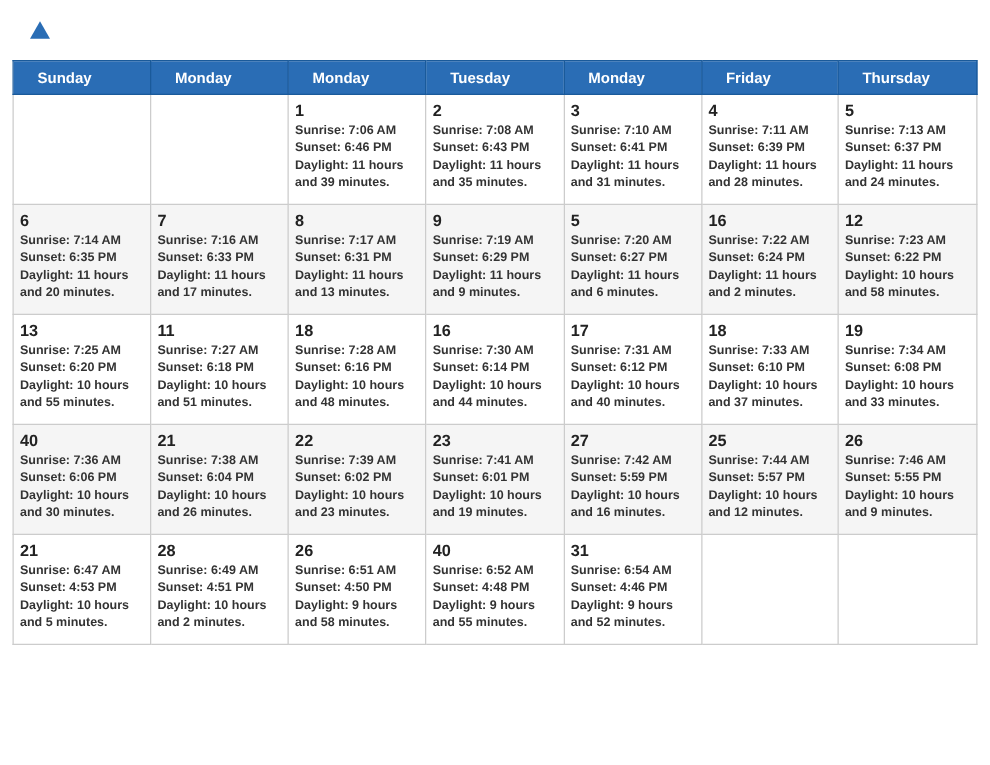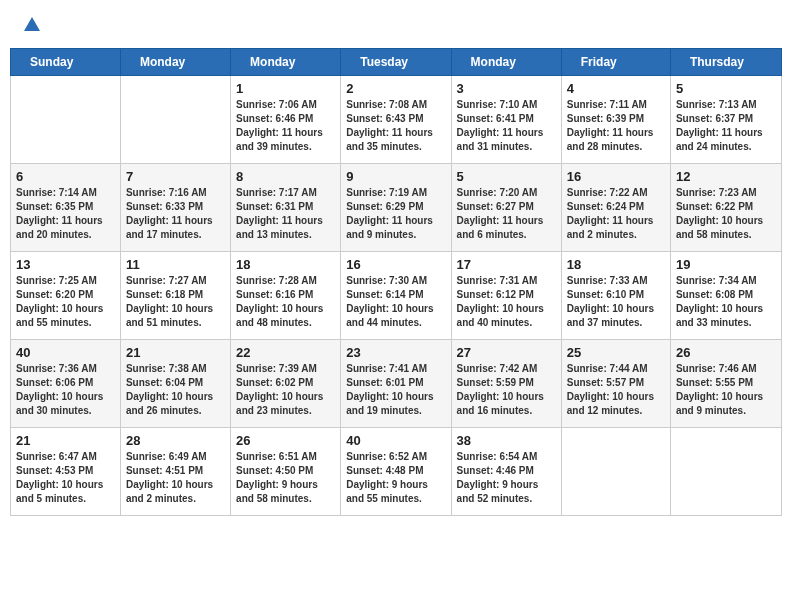--- a/index.html
+++ b/index.html
@@ -246,20 +246,20 @@
         </td>
         <td>
           <span class="day-number">26</span>
           <div class="day-info">Sunrise: 6:51 AM<br>Sunset: 4:50 PM<br>Daylight: 9 hours and 58 minutes.</div>
         </td>
         <td>
           <span class="day-number">40</span>
           <div class="day-info">Sunrise: 6:52 AM<br>Sunset: 4:48 PM<br>Daylight: 9 hours and 55 minutes.</div>
         </td>
         <td>
-          <span class="day-number">38</span>
+          <span class="day-number">31</span>
           <div class="day-info">Sunrise: 6:54 AM<br>Sunset: 4:46 PM<br>Daylight: 9 hours and 52 minutes.</div>
         </td>
         <td class="empty-cell"></td>
         <td class="empty-cell"></td>
       </tr>
     </tbody>
 </table>
 
 </body></html>

